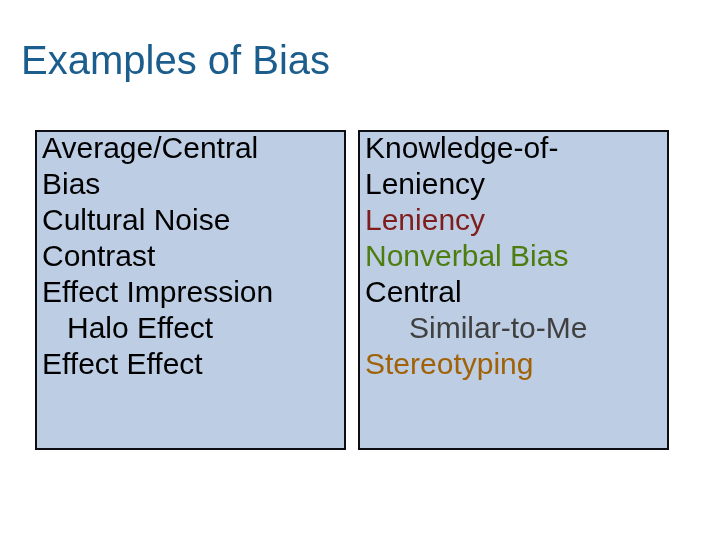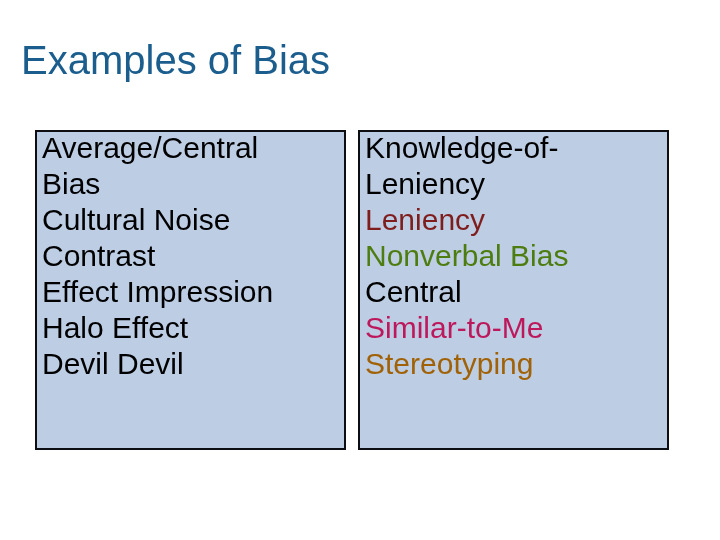--- a/index.html
+++ b/index.html
@@ -98,29 +98,29 @@
 
   <div id="bias-table">
 
     <div class="bias-column" id="bias-column-left" style="background: rgb(188, 205, 228); border-color: rgb(13, 13, 20);"></div>
     <ul class="bias-list" style="left:0px;">
       <li class="bias-item wrapped" style="color: rgb(0, 0, 0);">Average/Central
 Bias</li>
       <li class="bias-item" style="color: rgb(0, 0, 0);">Cultural Noise</li>
       <li class="bias-item" style="color: rgb(0, 0, 0);">Contrast</li>
       <li class="bias-item" style="color: rgb(0, 0, 0);">Effect Impression</li>
-      <li class="bias-item" style="color: rgb(0, 0, 0);">Halo Effect</li>
-      <li class="bias-item overflow-row" style="color: rgb(0, 0, 0);">Devil Devil</li>
+      <li class="bias-item" style="color: rgb(0, 0, 0); margin-left: 25px;">Halo Effect</li>
+      <li class="bias-item overflow-row" style="color: rgb(0, 0, 0);">Effect Effect</li>
     </ul>
 
     <div class="bias-column" id="bias-column-right" style="background: rgb(188, 205, 228); border-color: rgb(13, 13, 20);"></div>
     <ul class="bias-list" style="left:323px;">
       <li class="bias-item wrapped" style="color: rgb(0, 0, 0);">Knowledge-of-
 Leniency</li>
       <li class="bias-item" style="color: #7f1d1d;">Leniency</li>
       <li class="bias-item" style="color: #4d7c0f;">Nonverbal Bias</li>
       <li class="bias-item" style="color: rgb(0, 0, 0);">Central</li>
-      <li class="bias-item" style="color: #be185d;">Similar-to-Me</li>
+      <li class="bias-item" style="color: #404040; margin-left: 44px;">Similar-to-Me</li>
       <li class="bias-item overflow-row" style="color: #a16207;">Stereotyping</li>
     </ul>
 
   </div>
 </div>
 
 </body></html>

